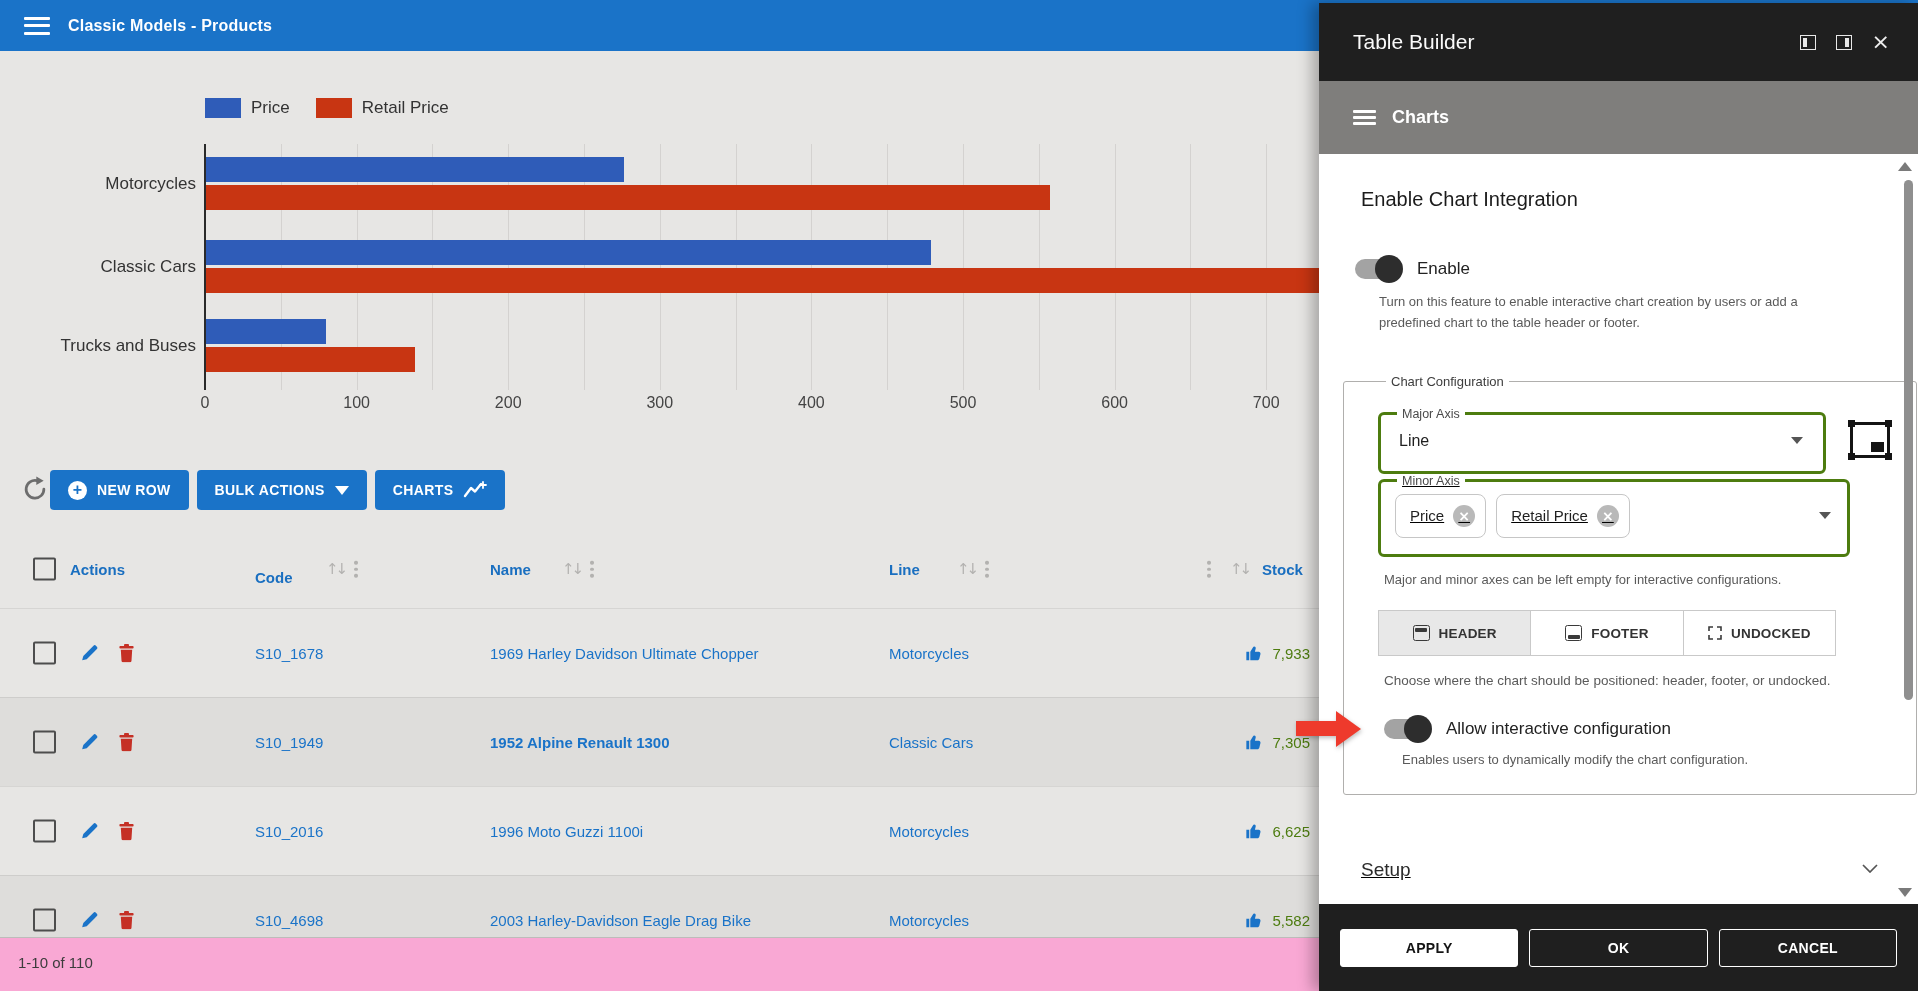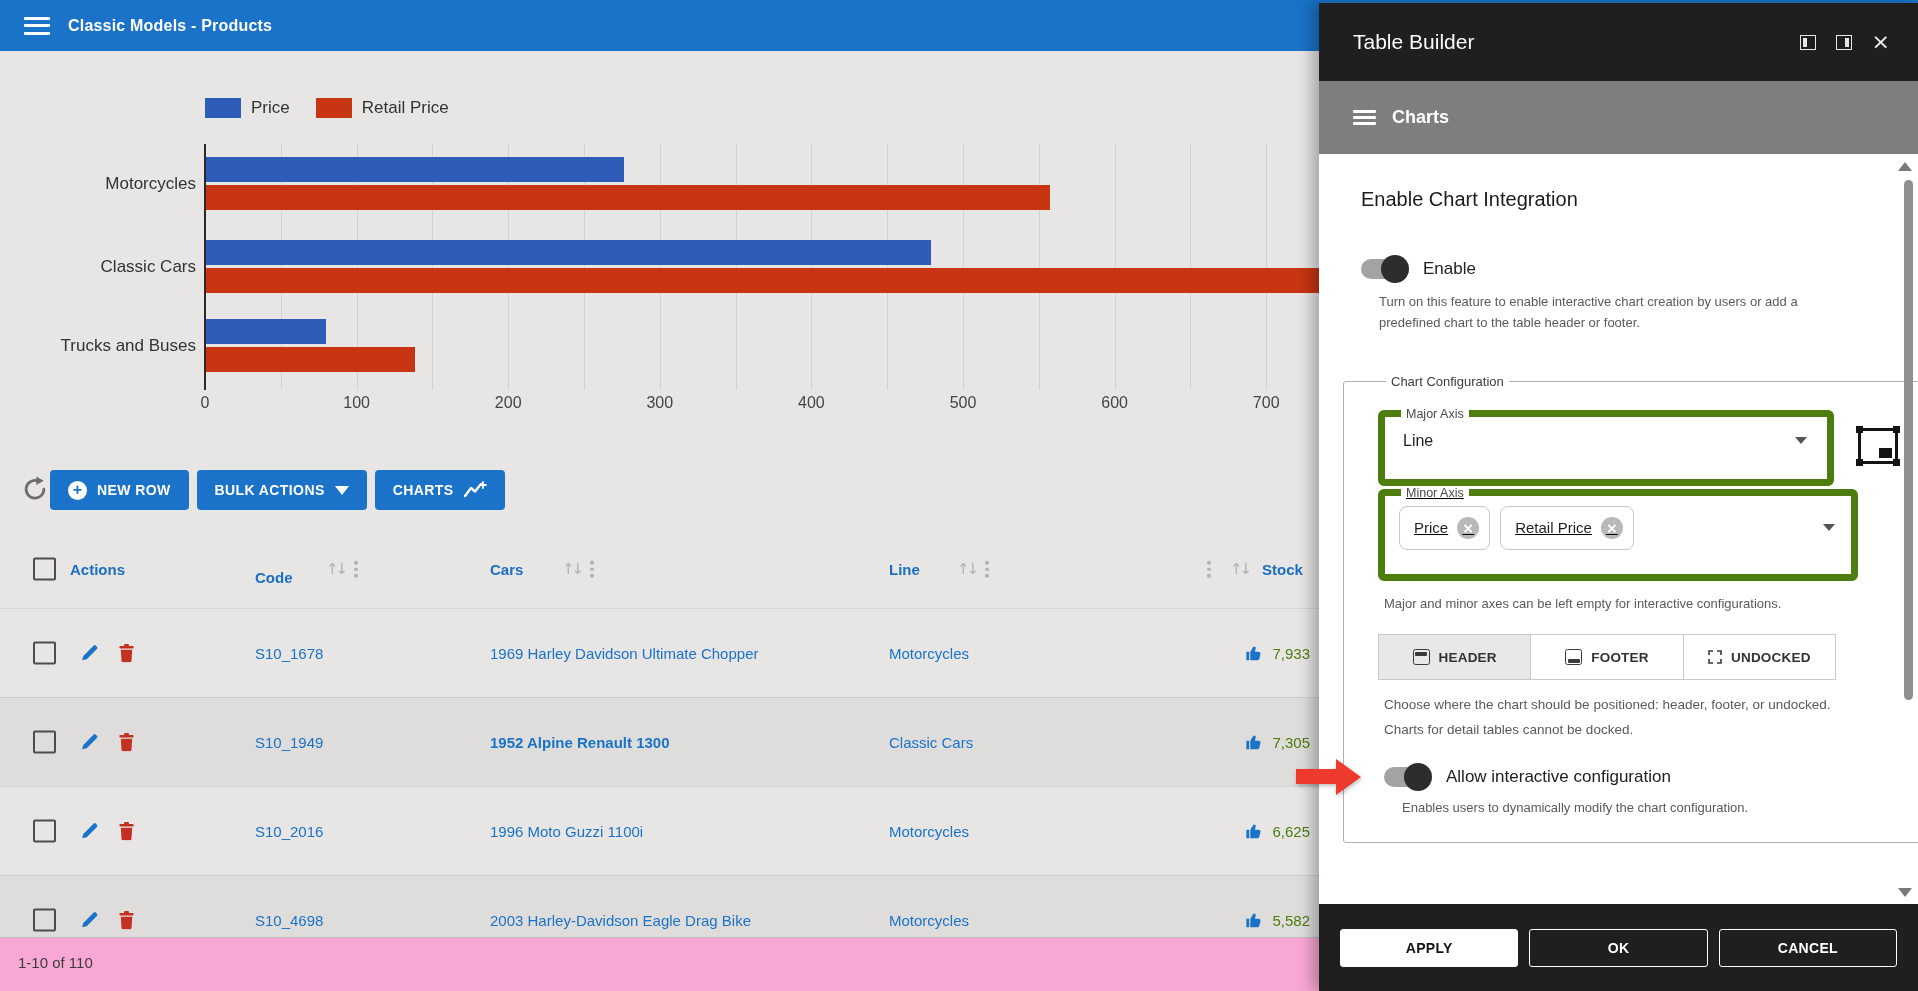--- a/index.html
+++ b/index.html
@@ -63,29 +63,29 @@
   .dock-ico.left i{left:2px;} .dock-ico.right i{right:2px;}
   .close-x{color:#eee;font-size:22px;line-height:1;cursor:pointer;font-family:"DejaVu Sans",sans-serif;}
   .section-bar{position:absolute;left:0;top:78px;width:100%;height:73px;background:#7f7e7c;display:flex;align-items:center;}
   .burger-sm{width:23px;height:15px;display:flex;flex-direction:column;justify-content:space-between;margin-left:34px;cursor:pointer;}
   .burger-sm span{display:block;height:3px;background:#fff;border-radius:1px;}
   .section-title{color:#fff;font-size:18px;font-weight:bold;margin-left:16px;}
 
   .panel-content{position:absolute;left:0;top:151px;width:100%;height:753px;background:#fff;overflow:visible;}
   .pc-inner{padding:34px 62px 0 24px;}
   .enable-heading{font-size:20px;color:#1b1b1b;margin-left:18px;}
-  .toggle-row{display:flex;align-items:center;margin-left:18px;margin-top:48px;position:relative;}
+  .toggle-row{display:flex;align-items:center;margin-left:12px;margin-top:48px;position:relative;}
   .toggle{width:46px;height:20px;background:#a3a3a3;border-radius:10px;position:relative;flex:0 0 auto;cursor:pointer;}
   .toggle .knob{position:absolute;right:-2px;top:-4px;width:28px;height:28px;background:#2d2d2d;border-radius:50%;}
   .toggle-label{font-size:17px;color:#222;margin-left:16px;}
   .help{font-size:13px;color:#5a5a5a;line-height:1.65;margin-left:36px;margin-top:12px;max-width:470px;}
 
   fieldset.cfg{border:1px solid #b0afad;border-radius:3px;margin:40px 0 0 0;padding:10px 26px 24px 34px;}
   fieldset.cfg>legend{font-size:13px;color:#3d3d3d;padding:0 5px;margin-left:8px;}
-  fieldset.inner{border:7px solid #4d7c0f;border-radius:6px;margin:0;padding:0 14px 18px 14px;}
+  fieldset.inner{border:3px solid #4d7c0f;border-radius:6px;margin:0;padding:0 14px 10px 14px;}
   fieldset.inner>legend{font-size:12.5px;color:#4a4a4a;padding:0 5px;margin-left:2px;}
   .major-wrap{display:flex;align-items:center;gap:24px;margin-top:8px;}
   .major-fs{flex:0 0 414px;}
   .select-line{display:flex;align-items:center;height:40px;cursor:pointer;}
   .select-value{font-size:16px;color:#1f1f1f;margin-left:4px;}
   .caret-g{width:0;height:0;border-left:6px solid transparent;border-right:6px solid transparent;border-top:7px solid #555;margin-left:auto;margin-right:6px;}
   .pip{width:34px;height:30px;border:3px solid #141414;position:relative;cursor:pointer;flex:0 0 auto;}
   .pip i.corner{position:absolute;width:7px;height:7px;background:#141414;}
   .pip i.c1{left:-5px;top:-5px;} .pip i.c2{right:-5px;top:-5px;} .pip i.c3{left:-5px;bottom:-5px;} .pip i.c4{right:-5px;bottom:-5px;}
   .pip i.fill{position:absolute;right:3px;bottom:3px;width:13px;height:10px;background:#141414;}
@@ -215,21 +215,21 @@
           <div class="checkbox"></div>
         </div>
       <div class="th" style="left:70px;">Actions</div>
       <div class="th" style="left:255px;margin-top:8px;">Code</div>
       <span class="cell sorticon" style="left:326px;">↑↓</span>
       <span class="cell kebab" style="left:352px;">
           <i></i>
           <i></i>
           <i></i>
         </span>
-      <div class="th" style="left:490px;">Cars</div>
+      <div class="th" style="left:490px;">Name</div>
       <span class="cell sorticon" style="left:562px;">↑↓</span>
       <span class="cell kebab" style="left:588px;">
           <i></i>
           <i></i>
           <i></i>
         </span>
       <div class="th" style="left:889px;">Line</div>
       <span class="cell sorticon" style="left:957px;">↑↓</span>
       <span class="cell kebab" style="left:983px;">
           <i></i>
@@ -434,21 +434,20 @@
                       <path d="M9 1 H13 V5"></path>
                       <path d="M5 13 H1 V9"></path>
                       <path d="M9 13 H13 V9"></path>
                     </g>
                   </svg></span>
                 <span>UNDOCKED</span>
               </button>
             </div>
 
           <div class="help2">Choose where the chart should be positioned: header, footer, or undocked.</div>
-          <div class="help2" style="margin-top:2px;">Charts for detail tables cannot be docked.</div>
 
           <div class="toggle-row int-toggle-row">
             <div class="red-arrow">
               <span class="tail"></span>
                 <span class="head"></span>
             </div>
             <div class="toggle">
                 <div class="knob"></div>
               </div>
             <div class="toggle-label">Allow interactive configuration</div>

